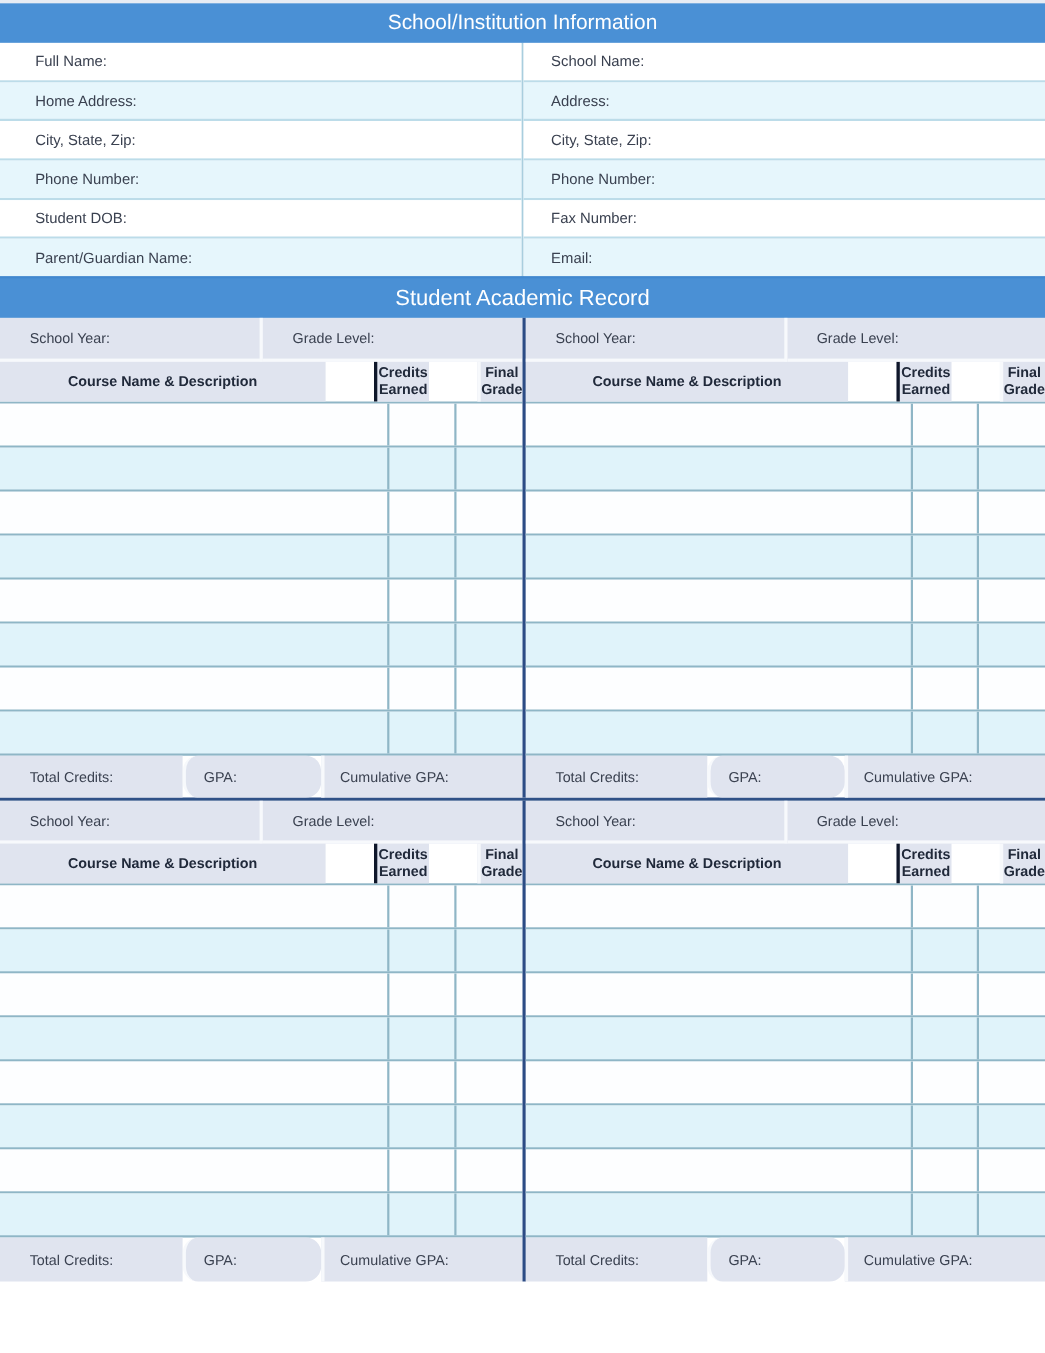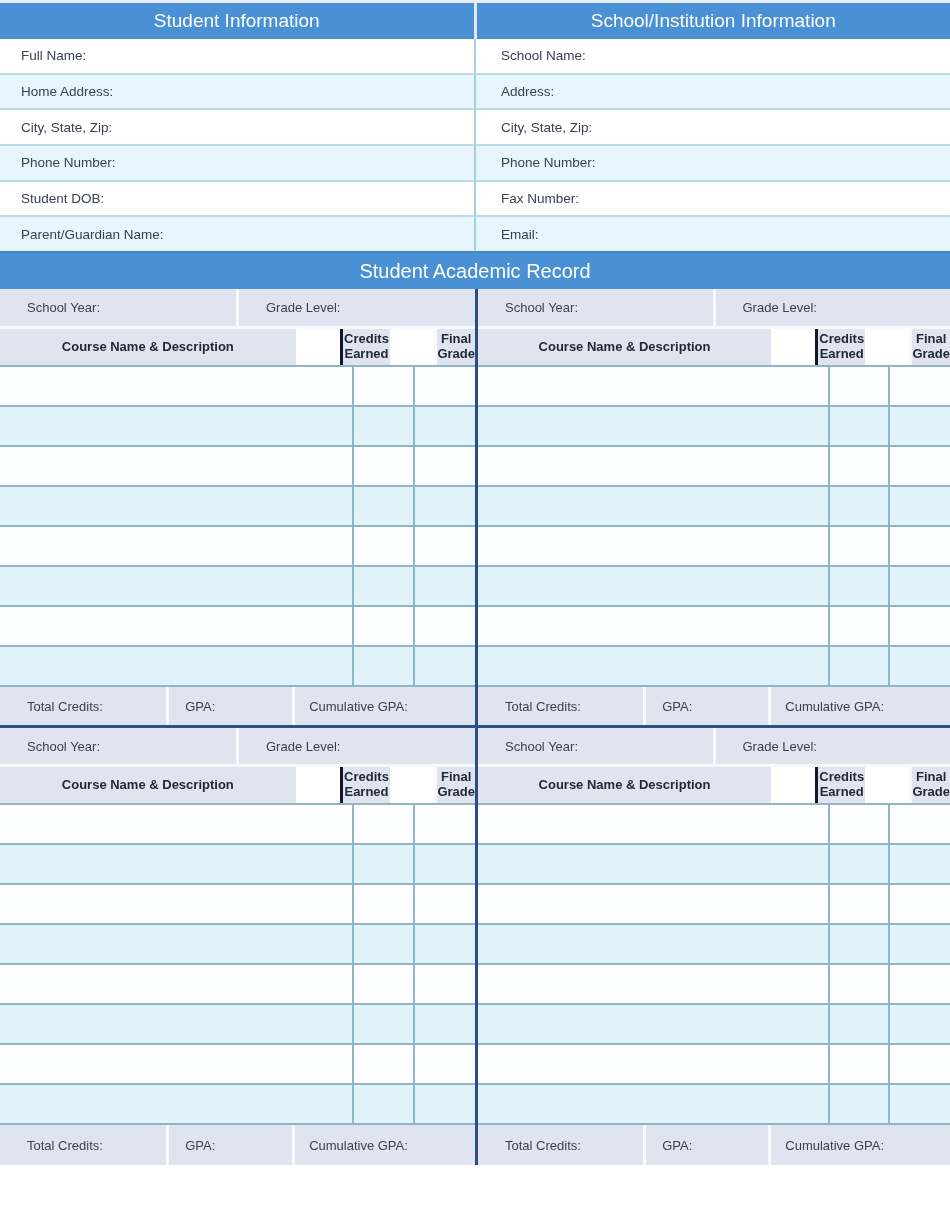--- a/index.html
+++ b/index.html
@@ -20,21 +20,21 @@
     flex:1; background:#4a90d5; color:#ffffff; font-size:19px; font-weight:400;
     display:flex; align-items:center; justify-content:center;
   }
   .section-headers .sh.left { border-right:3px solid #dfe9f3; }
 
   
   .info { display:flex; height:212px; }
   .info-col { flex:1; display:flex; flex-direction:column; }
   .info-col.left { border-right:2px solid #a9cede; }
   .info-row {
-    flex:1; display:flex; align-items:center; padding-left:21px;
+    flex:1; display:flex; align-items:center; padding-left:32px;
     font-size:13.5px; color:#3a4150; background:#ffffff;
     border-bottom:2px solid #bcdce9;
   }
   .info-row:nth-child(even) { background:#e6f6fc; }
   .info-row:last-child { border-bottom:none;text-align:center; }
   .info-col.right .info-row { padding-left:25px; }
 
   
   .banner {
     height:38px; background:#4a90d5; border-top:2px solid #4188cf;
@@ -71,35 +71,34 @@
   .td.credits { width:12.7%; border-right:2px solid #8fb6c6; }
   .td.final   { flex:1; }
 
   .tfoot { display:flex; height:38px; }
   .bottom .tfoot { height:40px; }
   .tf {
     background:#e0e4ef; display:flex; align-items:center;
     font-size:13px; color:#3a4150;
   }
   .tf.total { width:35%;   padding-left:27px; }
-  .tf.gpa   { width:26.5%; padding-left:16px; border-left:3px solid #f7f9fc; }
+  .tf.gpa   { width:26.5%; padding-left:16px; border-left:3px solid #f7f9fc;border-radius:14px; }
   .tf.cum   { flex:1;      padding-left:14px; border-left:3px solid #f7f9fc; }
 
   .block-sep { height:3px; background:#2f5187; }
   .sy-h { height:39px; }
 </style>
 </head>
 <body>
 
 <div class="page">
 
   <div class="gap-line"></div>
 
   <div class="section-headers">
-    <div class="sh left">Student Information</div>
     <div class="sh">School/Institution Information</div>
   </div>
 
   <div class="info">
     <div class="info-col left">
       <div class="info-row">Full Name:</div>
       <div class="info-row">Home Address:</div>
       <div class="info-row">City, State, Zip:</div>
       <div class="info-row">Phone Number:</div>
       <div class="info-row">Student DOB:</div>

